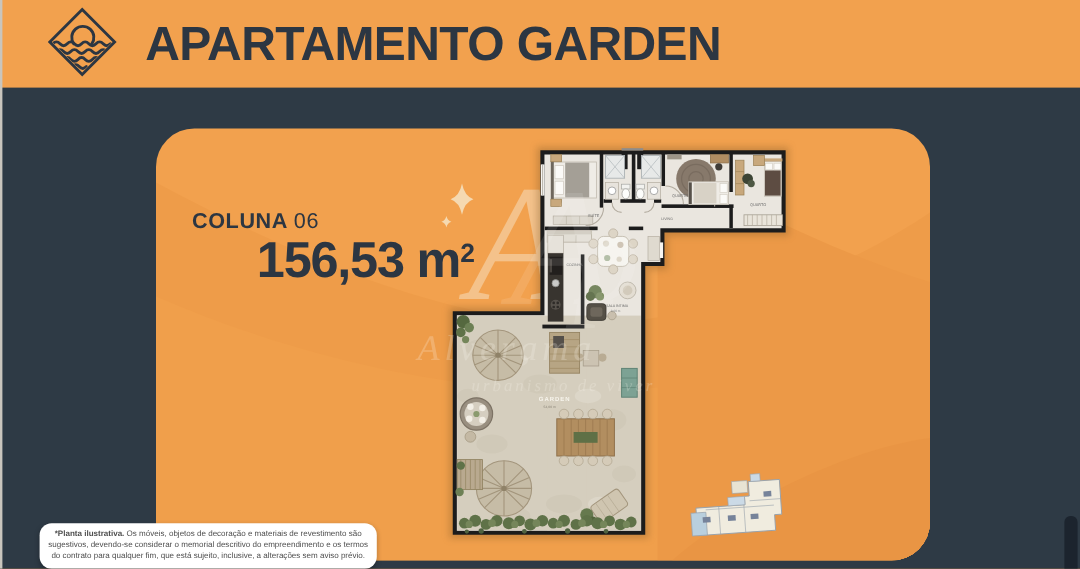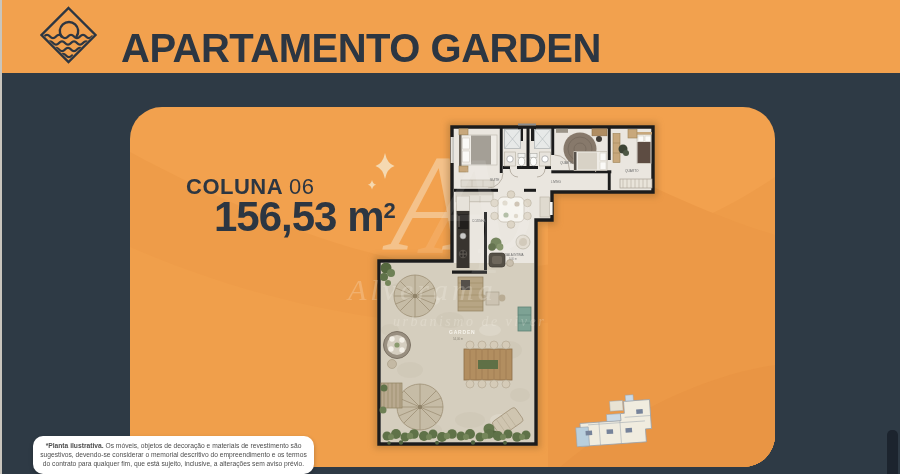--- a/index.html
+++ b/index.html
@@ -1,23 +1,23 @@
 <!DOCTYPE html>
 <html><head>
 <meta charset="utf-8">
 <style>
   html,body{margin:0;padding:0;}
   body{width:900px;height:474px;overflow:hidden;position:relative;
        background:#2e3a45;font-family:"Liberation Sans",sans-serif;}
   #header{position:absolute;left:0;top:0;width:900px;height:73px;background:#f2a14e;}
   #title{position:absolute;left:121px;top:15px;font-size:40px;font-weight:bold;
-         color:#2c3642;letter-spacing:-0.5px;white-space:nowrap;margin-top:11px;}
+         color:#2c3642;letter-spacing:-0.5px;white-space:nowrap;}
   #card{position:absolute;left:130px;top:107px;width:645px;height:360px;
         border-radius:32px;background:#f2a14e;overflow:hidden;}
-  #coluna{position:absolute;left:186px;top:174px;font-size:22px;font-weight:bold;
+  #coluna{position:absolute;left:160px;top:174px;font-size:18px;font-weight:bold;
           color:#2c3642;letter-spacing:0.5px;}
   #coluna span{font-weight:normal;}
   #area{position:absolute;left:171px;top:193px;font-size:42px;font-weight:bold;
         color:#2c3642;letter-spacing:-1px;margin-left:43px;}
   #area sup{font-size:22px;vertical-align:13px;letter-spacing:0;}
   #disc{position:absolute;left:33px;top:436px;width:281px;height:38px;background:#ffffff;
         border-radius:10px;box-shadow:0 2px 4px rgba(0,0,0,0.25);}
   #disc p{margin:5px 7px;font-size:6.7px;line-height:9px;color:#4d4d4d;text-align:center;}
   #leftstrip{position:absolute;left:0;top:0;width:2px;height:474px;background:#c9c5bd;}
   #scrollbar{position:absolute;left:887px;top:430px;width:11px;height:44px;

